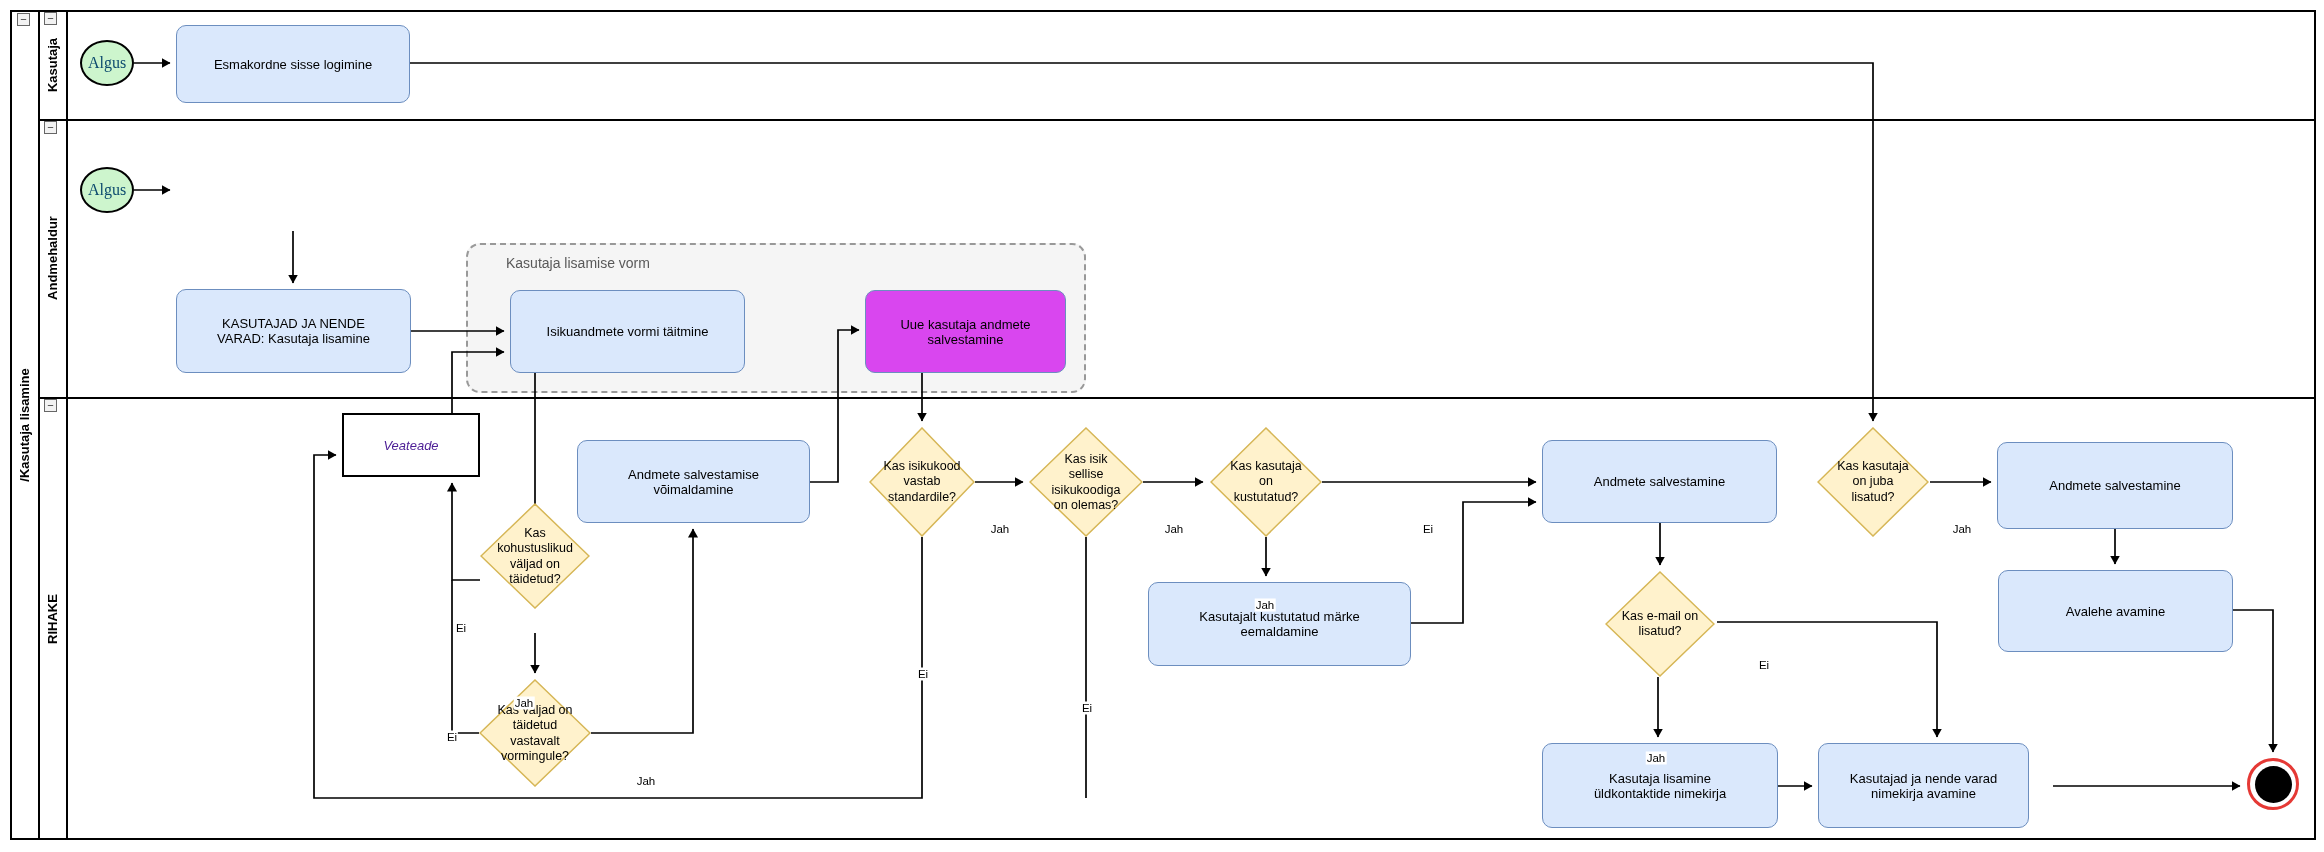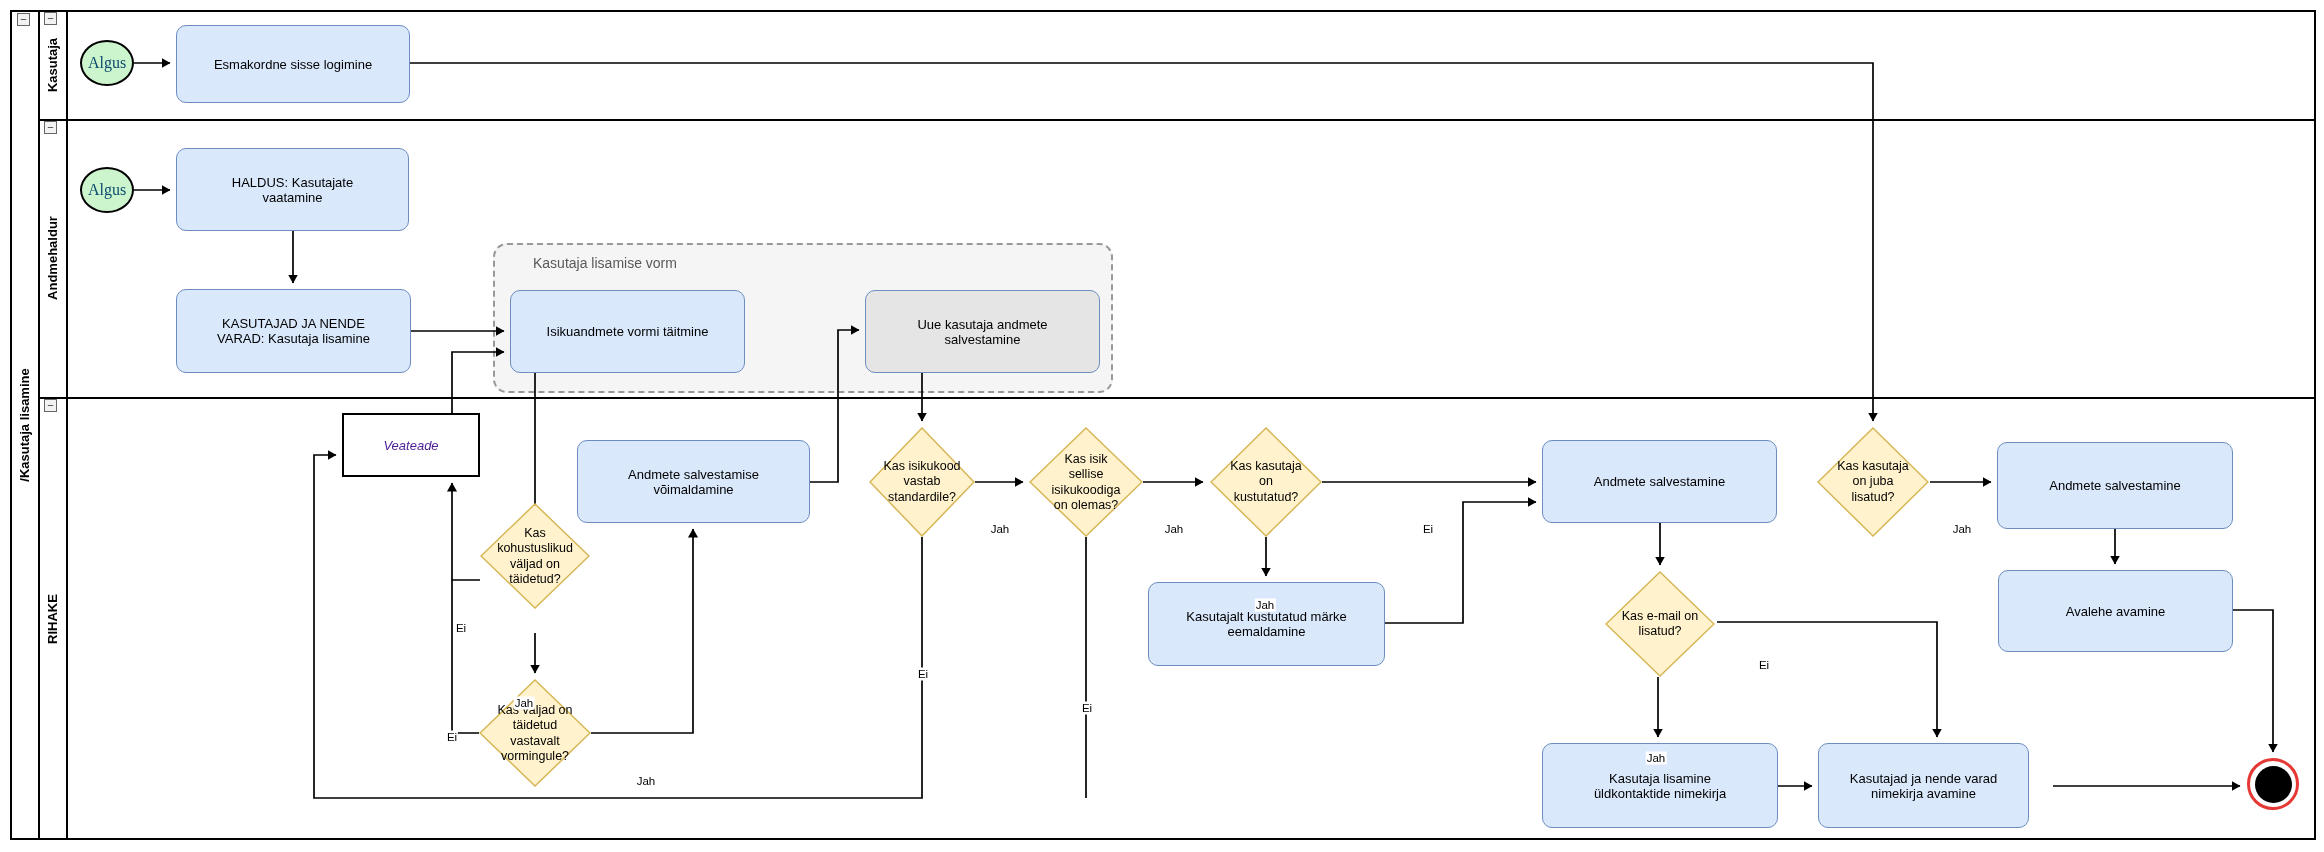--- a/index.html
+++ b/index.html
@@ -33,21 +33,21 @@
     <div class="abs lane-label" style="left: 52px; top: 64.5px;">Kasutaja</div>
     <div class="abs collapse-btn" style="left: 44px; top: 12px;">−</div>
     <div class="abs hline" style="left: 38px; top: 119px; width: 2278px;"></div>
     <div class="abs lane-label" style="left: 52px; top: 258px;">Andmehaldur</div>
     <div class="abs collapse-btn" style="left: 44px; top: 121px;">−</div>
     <div class="abs hline" style="left: 38px; top: 397px; width: 2278px;"></div>
     <div class="abs lane-label" style="left: 52px; top: 618.5px;">RIHAKE</div>
     <div class="abs collapse-btn" style="left: 44px; top: 399px;">−</div>
     <div class="abs lane-label" style="left: 24px; top: 425px;">/Kasutaja lisamine</div>
     <div class="abs collapse-btn" style="left: 17px; top: 13px;">−</div>
-    <div class="abs group-box" style="left: 493px; top: 243px; width: 620px; height: 150px; background: rgb(245, 245, 245);">
+    <div class="abs group-box" style="left: 466px; top: 243px; width: 620px; height: 150px; background: rgb(245, 245, 245);">
       <div class="group-label">Kasutaja lisamise vorm</div>
     </div>
     <svg class="wires" width="2324" height="852">
       <defs>
         <marker id="arr" markerWidth="10" markerHeight="10" refX="8.5" refY="5" orient="auto" markerUnits="userSpaceOnUse">
           <path d="M0,0 L9,5 L0,10 z" fill="#000000"></path>
         </marker>
       </defs>
       <polyline points="134,63 170,63" fill="none" stroke="#000000" stroke-width="1.7" marker-end="url(#arr)"></polyline>
       <polyline points="410,63 1873,63 1873,421" fill="none" stroke="#000000" stroke-width="1.7" marker-end="url(#arr)"></polyline>
@@ -74,26 +74,24 @@
       <polyline points="1658,677 1658,737" fill="none" stroke="#000000" stroke-width="1.7" marker-end="url(#arr)"></polyline>
       <polyline points="1778,786 1812,786" fill="none" stroke="#000000" stroke-width="1.7" marker-end="url(#arr)"></polyline>
       <polyline points="2053,786 2240,786" fill="none" stroke="#000000" stroke-width="1.7" marker-end="url(#arr)"></polyline>
       <polyline points="1930,482 1991,482" fill="none" stroke="#000000" stroke-width="1.7" marker-end="url(#arr)"></polyline>
       <polyline points="2115,529 2115,564" fill="none" stroke="#000000" stroke-width="1.7" marker-end="url(#arr)"></polyline>
       <polyline points="2233,610 2273,610 2273,752" fill="none" stroke="#000000" stroke-width="1.7" marker-end="url(#arr)"></polyline>
     </svg>
     <div class="abs node start" style="left: 80px; top: 40px; width: 54px; height: 46px; background: rgb(205, 245, 205); border-color: rgb(0, 0, 0);">Algus</div>
     <div class="abs node task" style="left: 176px; top: 25px; width: 234px; height: 78px; background: rgb(218, 232, 252); border-color: rgb(108, 142, 191);">Esmakordne sisse logimine</div>
     <div class="abs node start" style="left: 80px; top: 167px; width: 54px; height: 46px; background: rgb(205, 245, 205); border-color: rgb(0, 0, 0);">Algus</div>
-    <div class="abs node task" style="left: 176px; top: 148px; width: 233px; height: 83px; background: rgb(218, 232, 252); border-color: rgb(108, 142, 191);">HALDUS: Kasutajate
-vaatamine</div>
     <div class="abs node task" style="left: 176px; top: 289px; width: 235px; height: 84px; background: rgb(218, 232, 252); border-color: rgb(108, 142, 191);">KASUTAJAD JA NENDE
 VARAD: Kasutaja lisamine</div>
     <div class="abs node task" style="left: 510px; top: 290px; width: 235px; height: 83px; background: rgb(218, 232, 252); border-color: rgb(108, 142, 191);">Isikuandmete vormi täitmine</div>
-    <div class="abs node task" style="left: 865px; top: 290px; width: 235px; height: 83px; background: #e5e5e5; border-color: rgb(108, 142, 191);">Uue kasutaja andmete
+    <div class="abs node task" style="left: 865px; top: 290px; width: 201px; height: 83px; background: #d946ef; border-color: rgb(108, 142, 191);">Uue kasutaja andmete
 salvestamine</div>
     <div class="abs node note" style="left: 342px; top: 413px; width: 138px; height: 64px;">Veateade</div>
     <div class="abs node task" style="left: 577px; top: 440px; width: 233px; height: 83px; background: rgb(218, 232, 252); border-color: rgb(108, 142, 191);">Andmete salvestamise
 võimaldamine</div>
     <div class="abs" style="left: 480px; top: 503px; width: 110px; height: 106px;"><svg width="110" height="106">
         <polygon points="55,1 109,53 55,105 1,53" fill="#fff2cc" stroke="#d6b656" stroke-width="1.5"></polygon>
       </svg><div class="decision-text">Kas
 kohustuslikud
 väljad on
 täidetud?</div></div>
@@ -112,21 +110,21 @@
         <polygon points="57,1 113,55 57,109 1,55" fill="#fff2cc" stroke="#d6b656" stroke-width="1.5"></polygon>
       </svg><div class="decision-text">Kas isik
 sellise
 isikukoodiga
 on olemas?</div></div>
     <div class="abs" style="left: 1210px; top: 427px; width: 112px; height: 110px;"><svg width="112" height="110">
         <polygon points="56,1 111,55 56,109 1,55" fill="#fff2cc" stroke="#d6b656" stroke-width="1.5"></polygon>
       </svg><div class="decision-text">Kas kasutaja
 on
 kustutatud?</div></div>
-    <div class="abs node task" style="left: 1148px; top: 582px; width: 237px; height: 84px; background: rgb(218, 232, 252); border-color: rgb(108, 142, 191);">Kasutajalt kustutatud märke
+    <div class="abs node task" style="left: 1148px; top: 582px; width: 263px; height: 84px; background: rgb(218, 232, 252); border-color: rgb(108, 142, 191);">Kasutajalt kustutatud märke
 eemaldamine</div>
     <div class="abs node task" style="left: 1542px; top: 440px; width: 235px; height: 83px; background: rgb(218, 232, 252); border-color: rgb(108, 142, 191);">Andmete salvestamine</div>
     <div class="abs" style="left: 1605px; top: 571px; width: 110px; height: 106px;"><svg width="110" height="106">
         <polygon points="55,1 109,53 55,105 1,53" fill="#fff2cc" stroke="#d6b656" stroke-width="1.5"></polygon>
       </svg><div class="decision-text">Kas e-mail on
 lisatud?</div></div>
     <div class="abs node task" style="left: 1542px; top: 743px; width: 236px; height: 85px; background: rgb(218, 232, 252); border-color: rgb(108, 142, 191);">Kasutaja lisamine
 üldkontaktide nimekirja</div>
     <div class="abs node task" style="left: 1818px; top: 743px; width: 211px; height: 85px; background: rgb(218, 232, 252); border-color: rgb(108, 142, 191);">Kasutajad ja nende varad
 nimekirja avamine</div>

